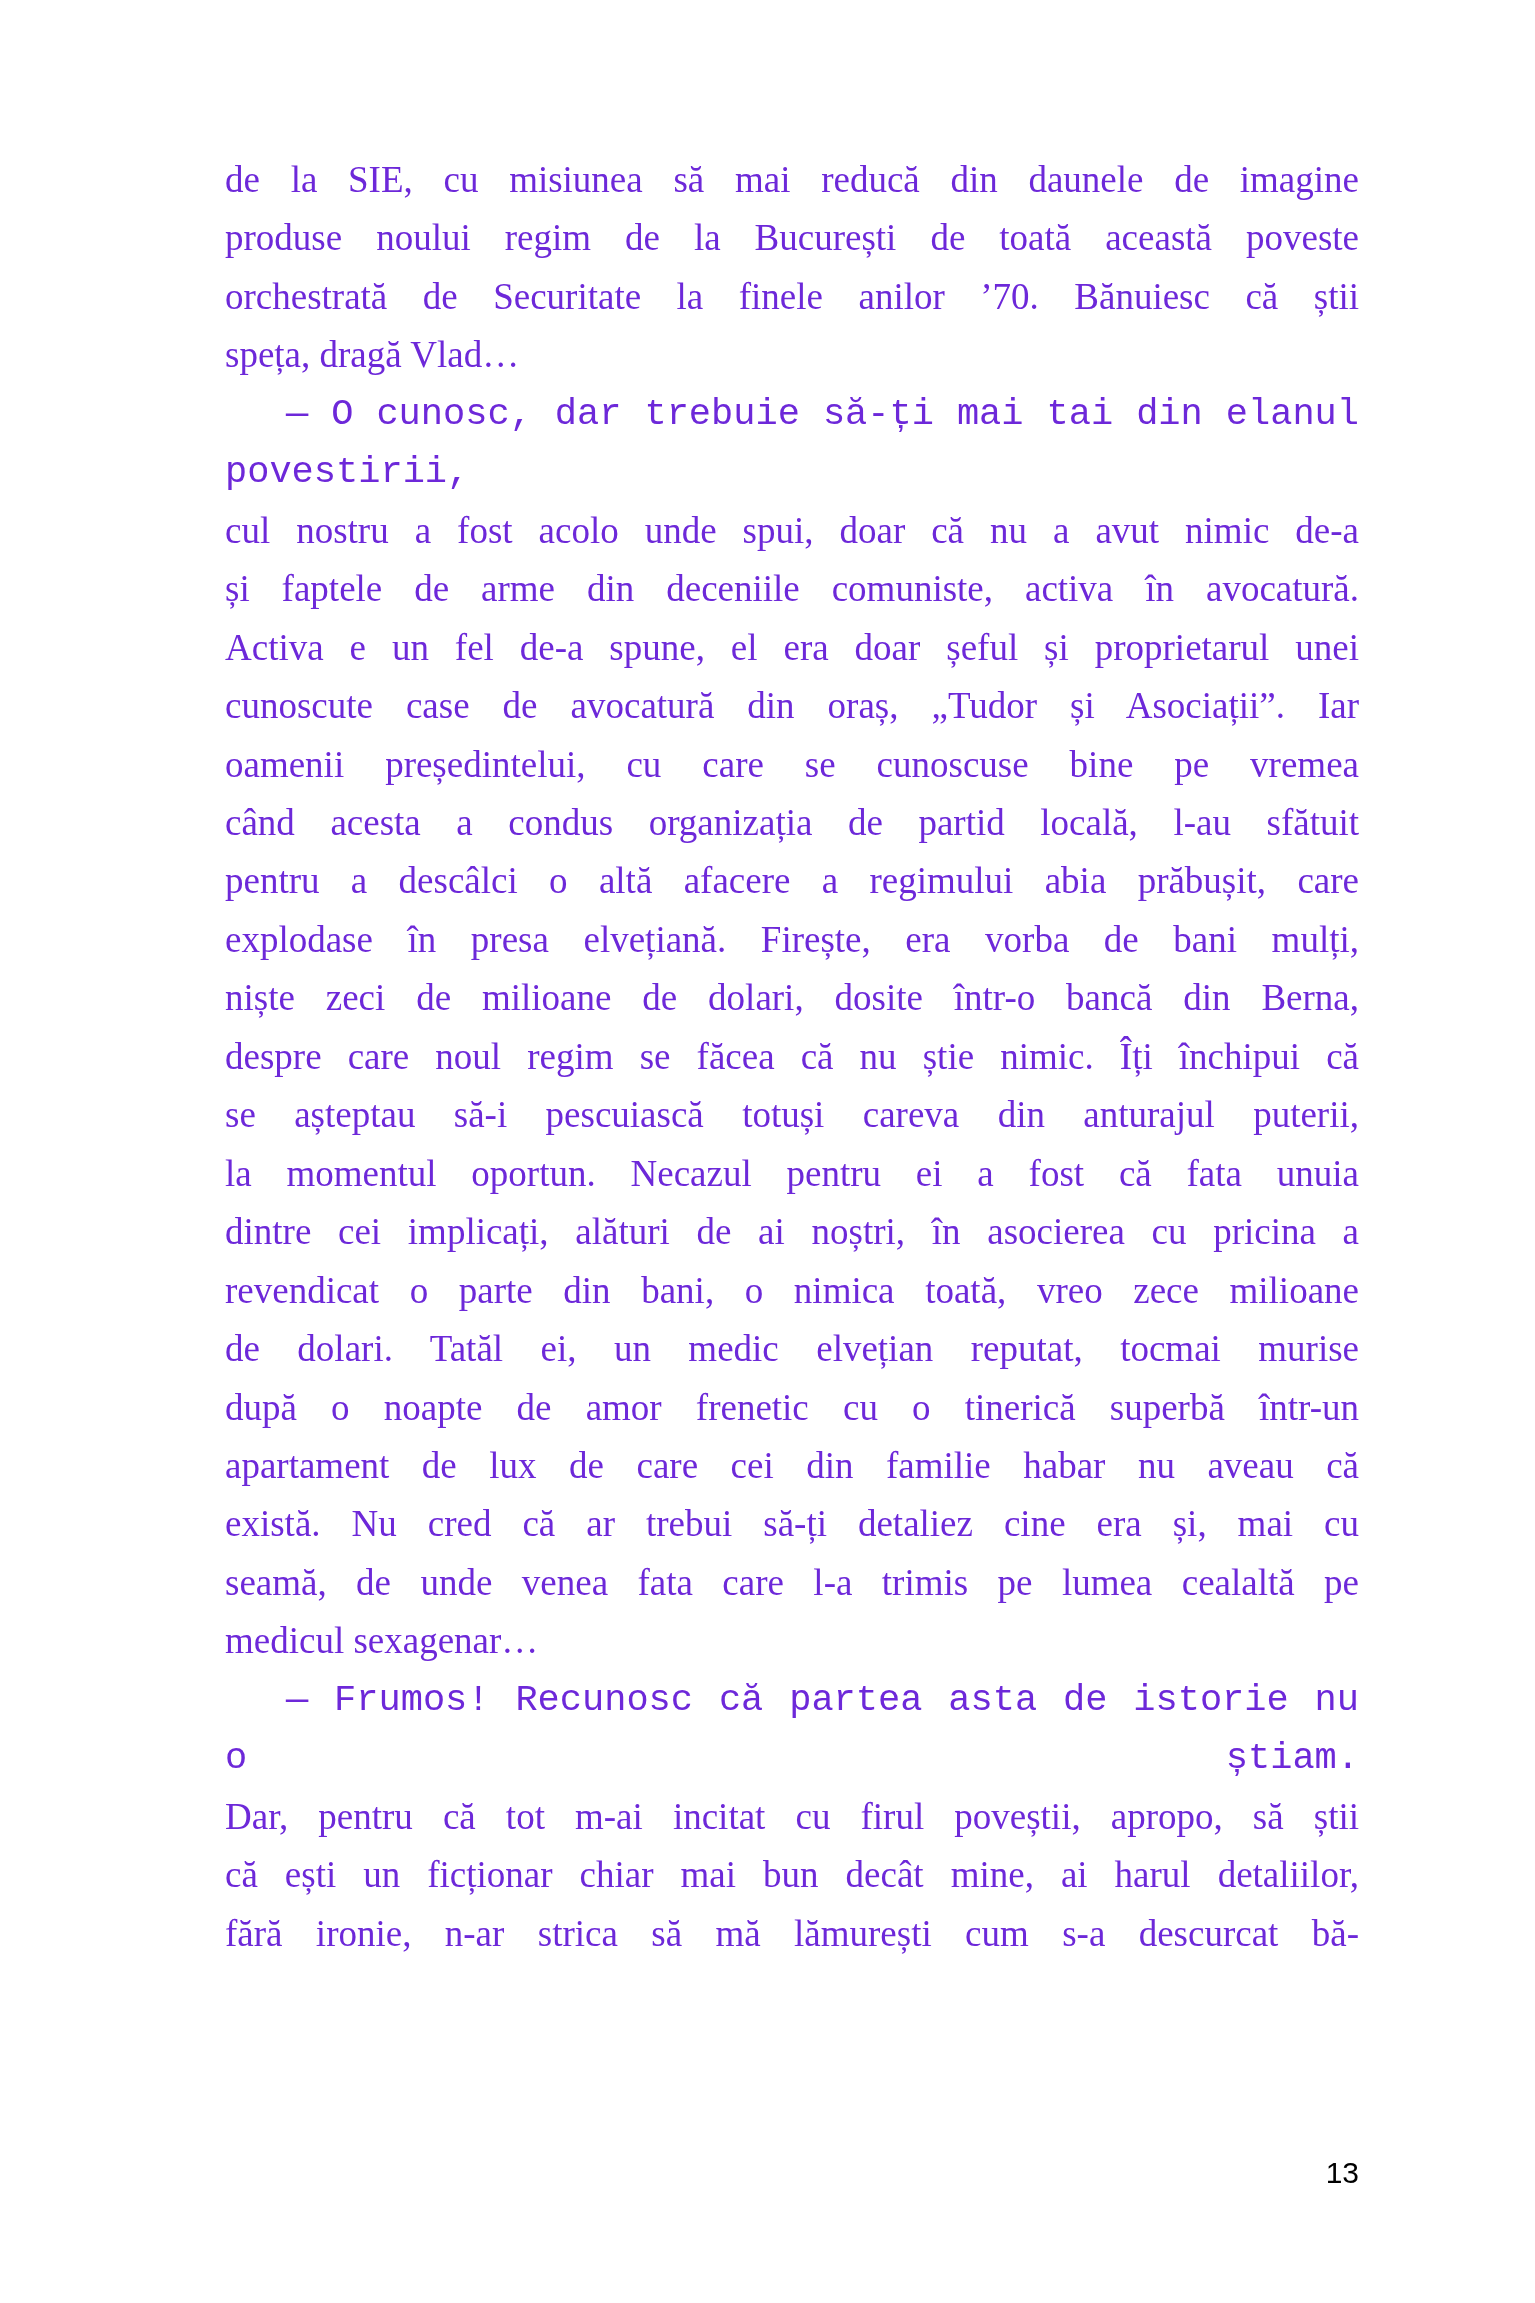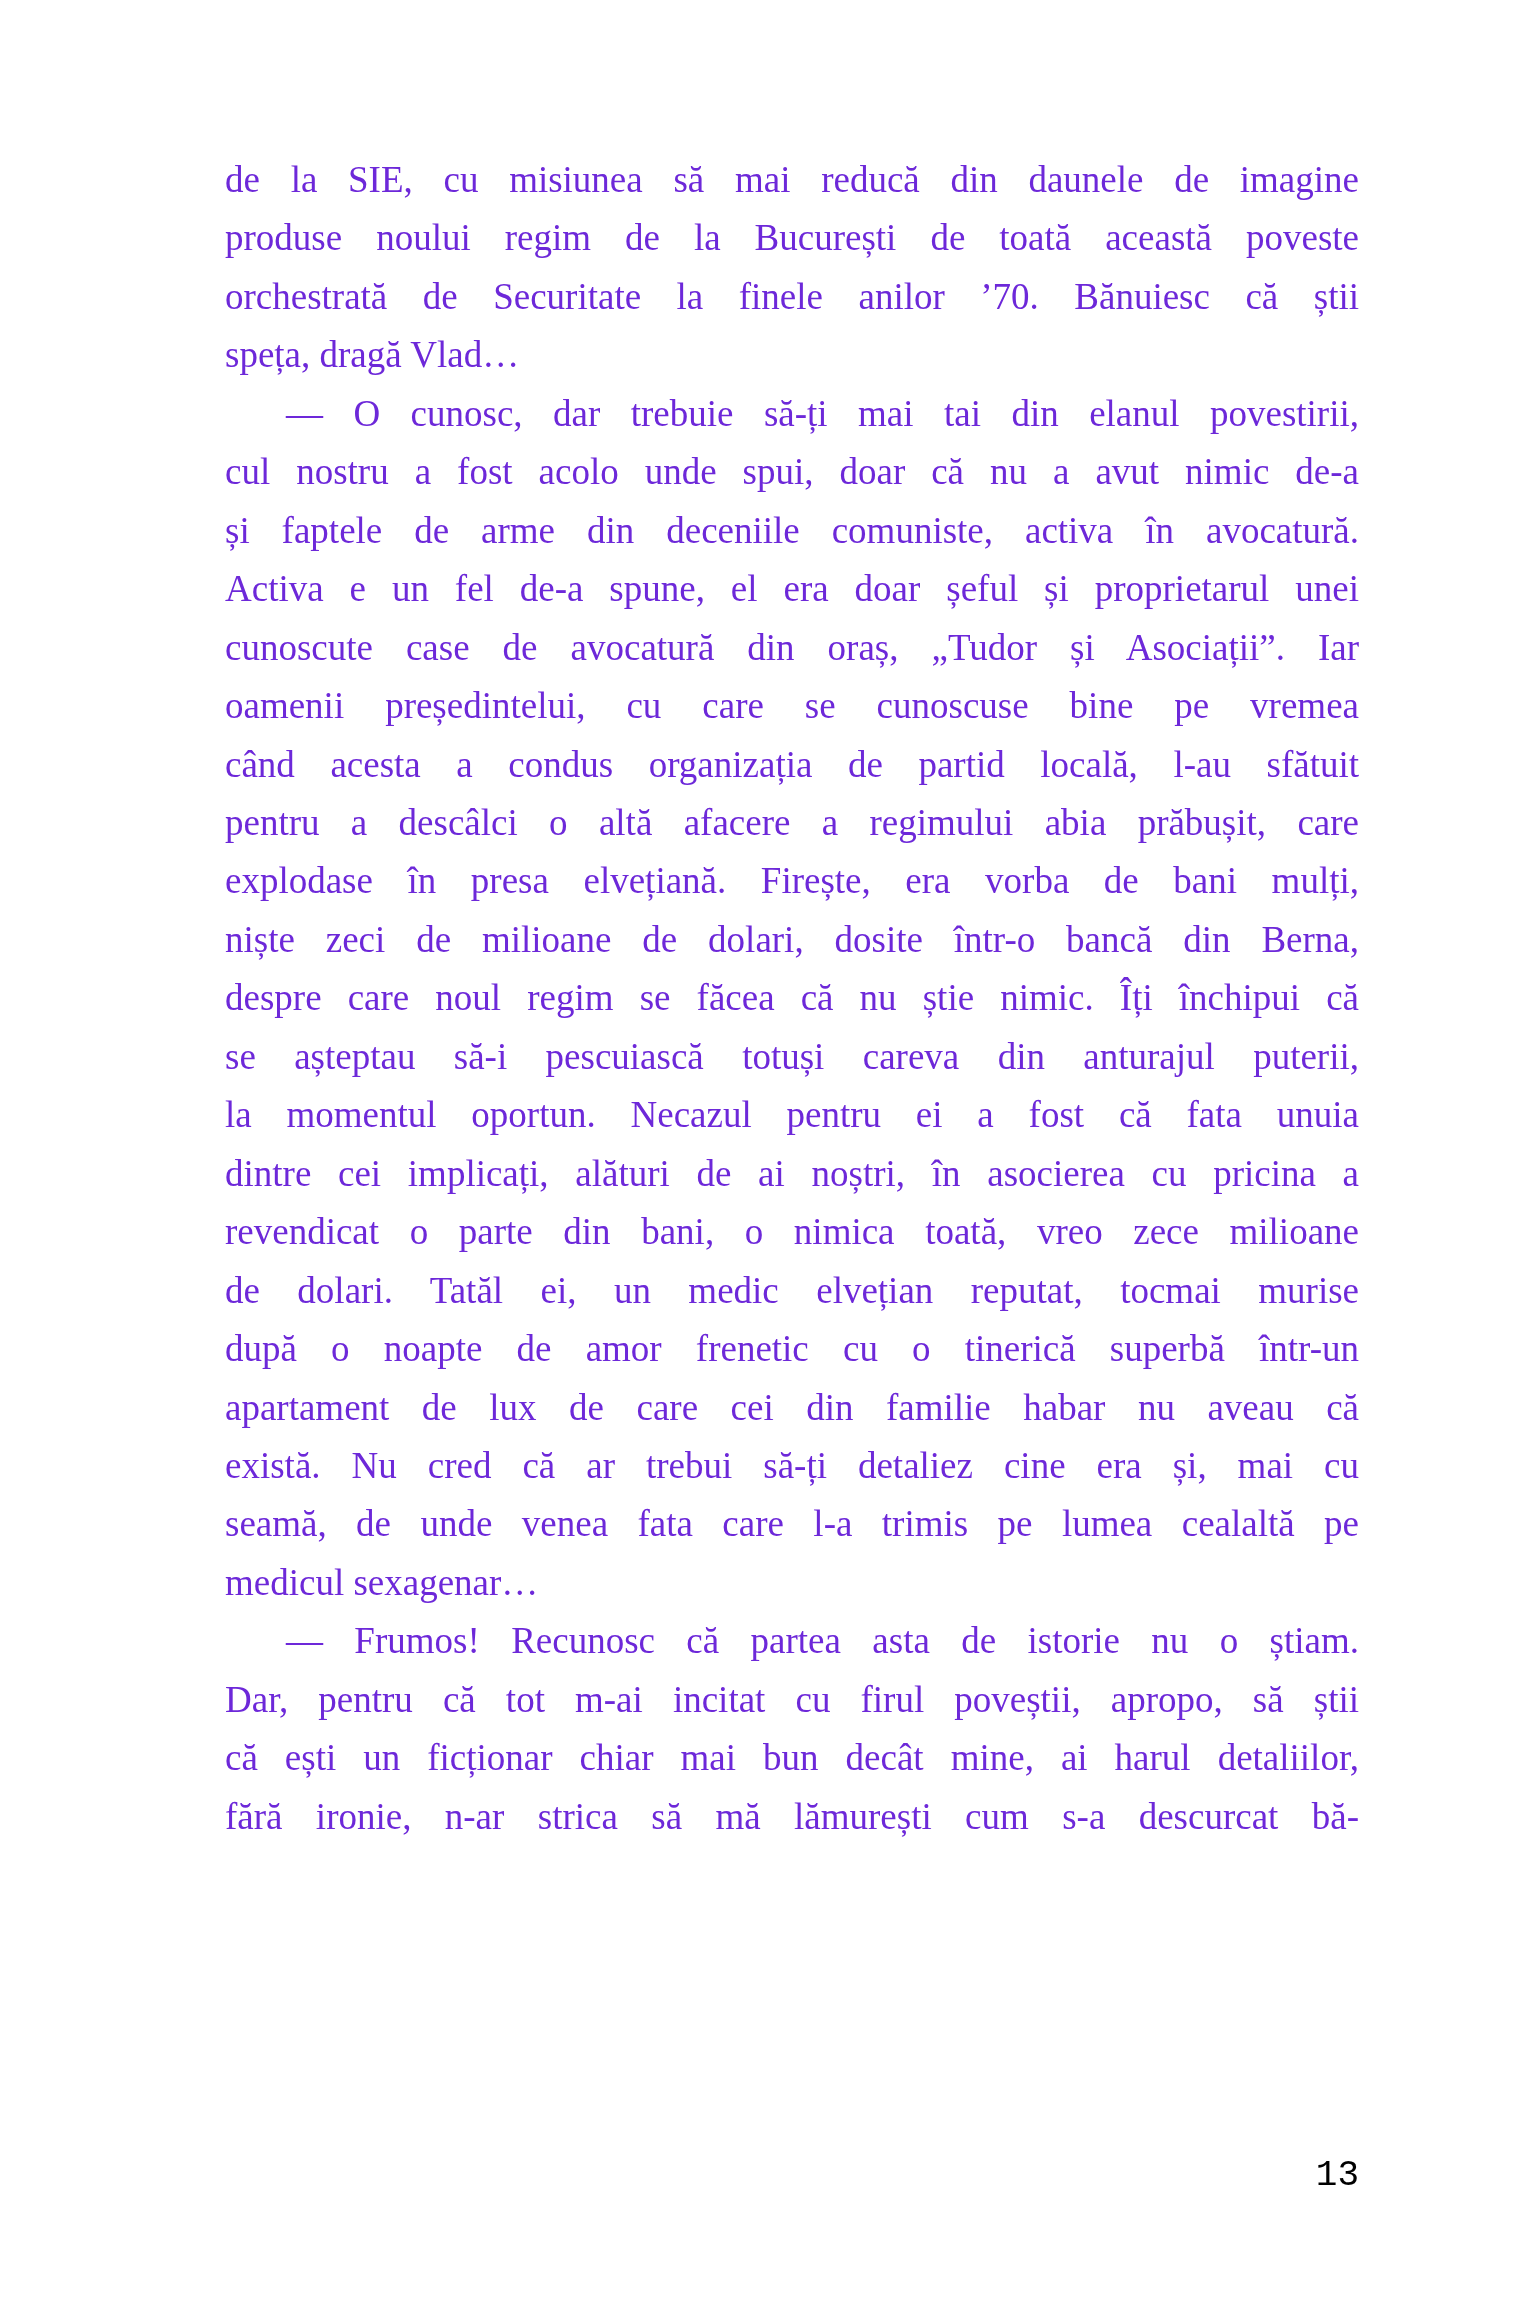--- a/index.html
+++ b/index.html
@@ -31,32 +31,33 @@
     padding: 0;
   }
   .text-line {
     text-align: justify;
     text-align-last: justify;
     white-space: normal;
     hyphens: none;
   }
   .text-line.indent {
     text-indent: 61px;
+    font-family: Liberation Mono, monospace;
   }
   .text-line.para-end {
     text-align-last: left;
   }
   .page-number {
     position: absolute;
     left: 225px;
     top: 2158px;
     width: 1134px;
     text-align: right;
-    font-family: Liberation Mono, monospace;
-    font-size: 36px;
+    font-family: Liberation Sans, sans-serif;
+    font-size: 30px;
     line-height: 1;
     color: #000000;
   }
 </style>
 </head>
 <body>
 
 <div class="book-page">
   <div class="page-text-block">
       <div class="paragraph">

